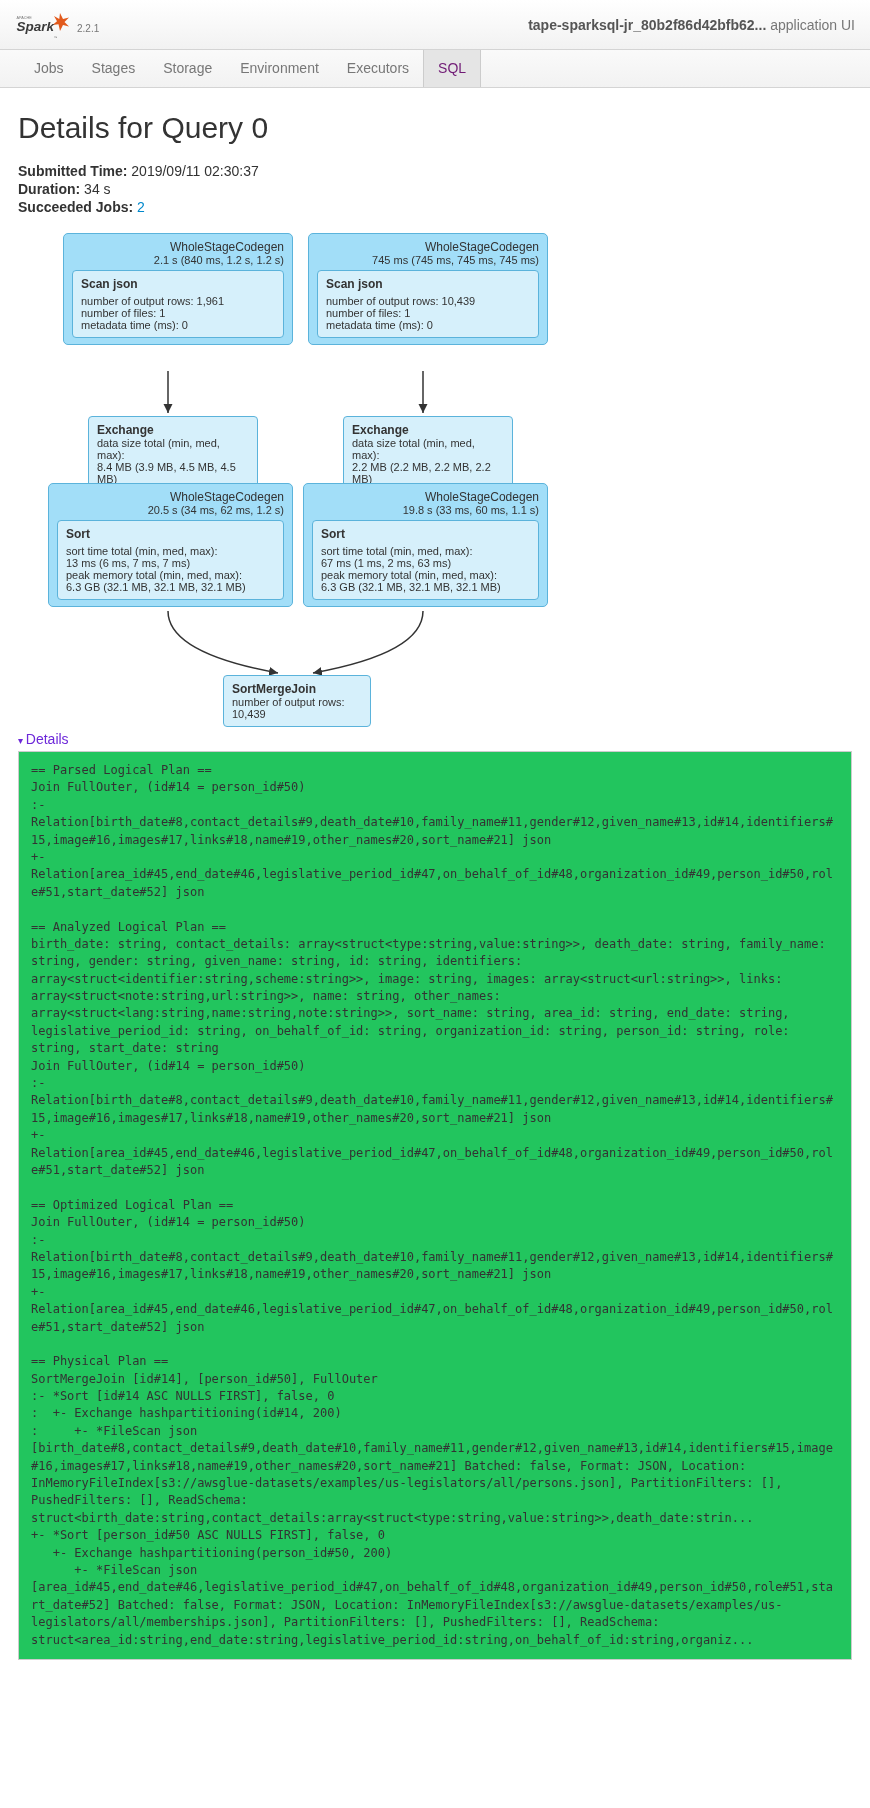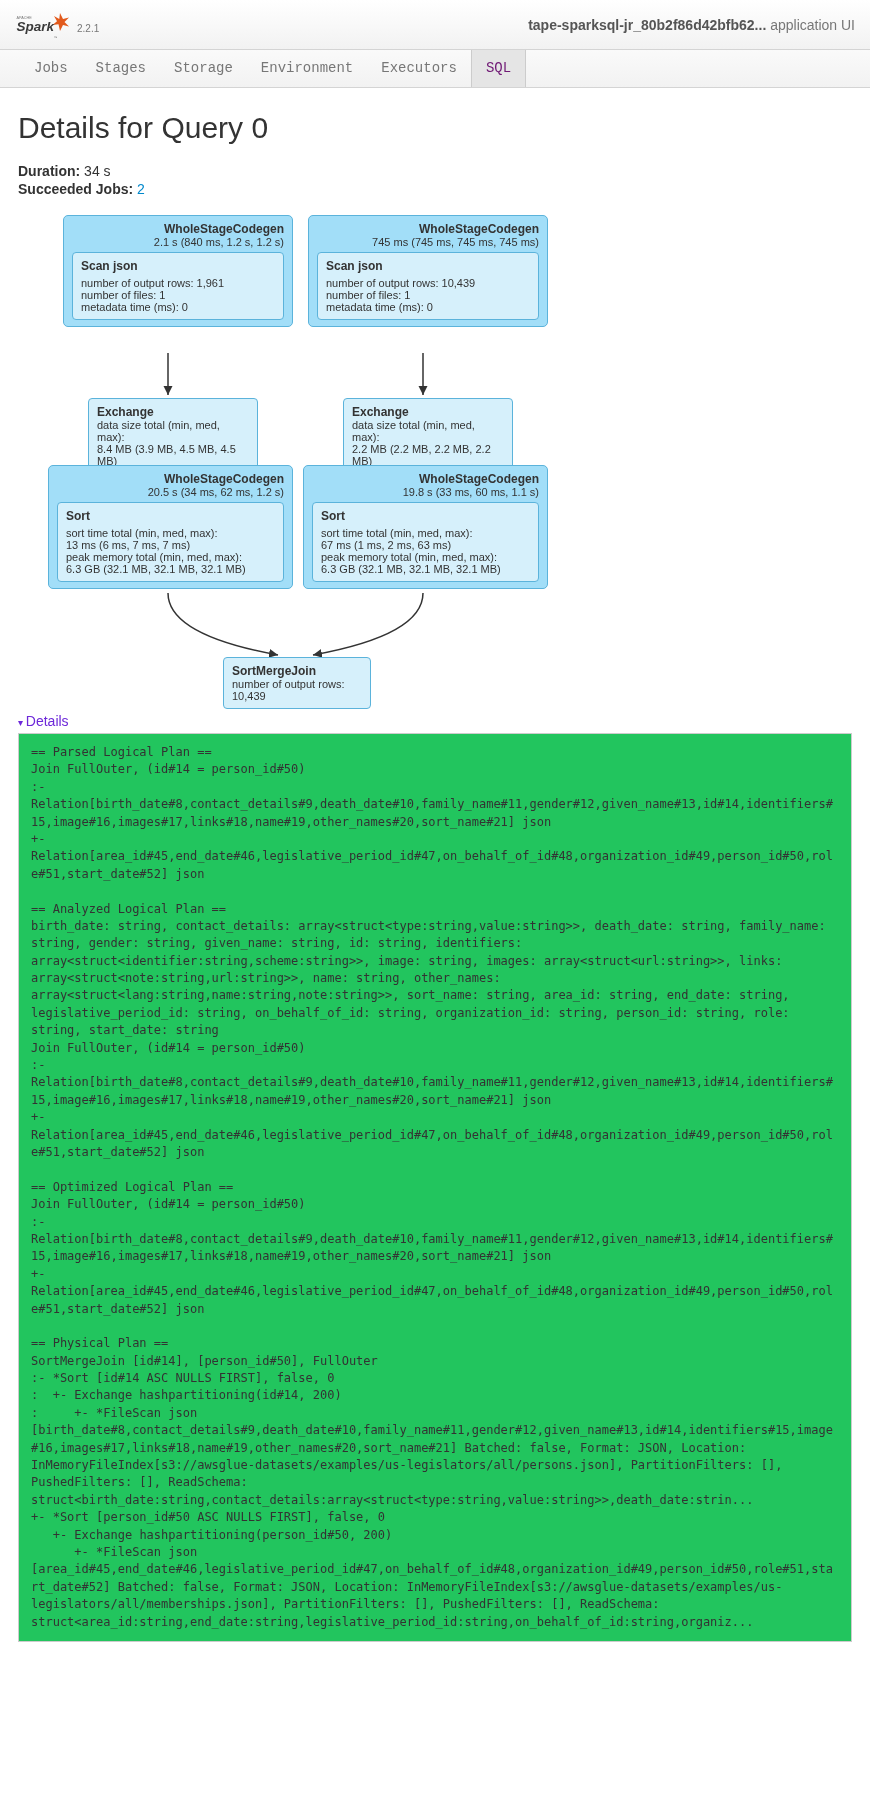--- a/index.html
+++ b/index.html
@@ -41,21 +41,20 @@
     color: #777;
     font-size: 14px;
   }
   .app-title .highlight { color: #555; font-weight: bold; }
   .tabs {
     background: linear-gradient(#fafafa, #f2f2f2);
     border-bottom: 1px solid #d4d4d4;
     padding: 0 20px;
     display: flex;
     height: 38px;
-    font-family: Liberation Mono, monospace;
   }
   .tab {
     padding: 10px 14px;
     color: #777;
     font-size: 14px;
     cursor: pointer;
   }
   .tab.active {
     background: #e5e5e5;
     border-left: 1px solid #ccc;
@@ -92,21 +91,21 @@
   .stage-box {
     position: absolute;
     background: #a2def8;
     border: 1px solid #5bb3db;
     border-radius: 5px;
     font-size: 11px;
     padding: 6px 8px;
   }
   .stage-title {
     text-align: right;
-    font-weight: bold;
+    font-weight: normal;
     font-size: 12px;
   }
   .stage-sub {
     text-align: right;
     font-size: 11px;
     margin-bottom: 4px;
   }
   .inner-box {
     background: #d6f0fb;
     border: 1px solid #5bb3db;
@@ -175,20 +174,21 @@
   <div class="tab">Storage</div>
   <div class="tab">Environment</div>
   <div class="tab">Executors</div>
   <div class="tab active">SQL</div>
 </div>
 
 <div class="container">
   <h2>Details for Query 0</h2>
 
   <ul class="meta-list">
+    <li><strong>Submitted Time:</strong> <span>2019/09/11 02:30:37</span></li>
     <li><strong>Duration:</strong> <span>34 s</span></li>
     <li><strong>Succeeded Jobs:</strong> <a class="link">2</a></li>
   </ul>
 
   <div class="dag-area">
     <svg class="dag-svg">
       <defs>
         <marker id="arrow" markerWidth="8" markerHeight="8" refX="6" refY="3" orient="auto">
           <path d="M0,0 L6,3 L0,6 Z" fill="#333"></path>
         </marker>

